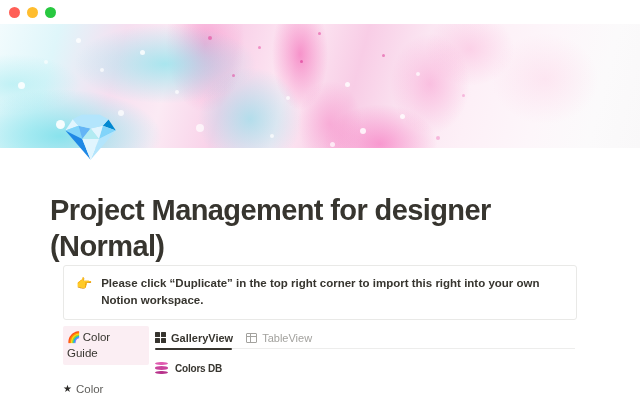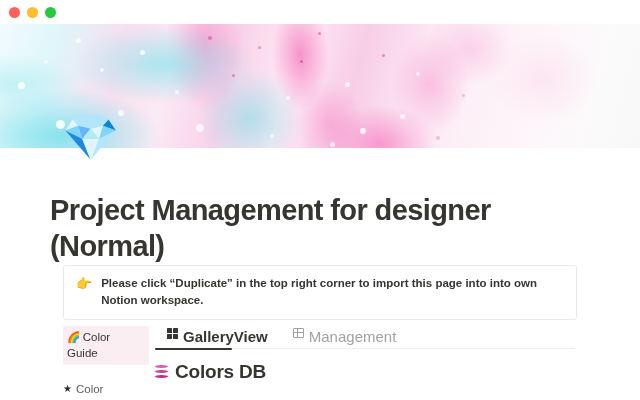--- a/index.html
+++ b/index.html
@@ -145,27 +145,27 @@
   .views { position: absolute; left: 155px; top: 2px; width: 425px; }
   .tabs {
     display: flex;
     align-items: center;
     gap: 13px;
     height: 19px;
     position: relative;
   }
   .tab {
     display: flex;
+    align-items: center;
     gap: 5px;
-    font-size: 15px;
+    font-size: 11px;
     font-weight: 600;
     height: 19px;
     cursor: pointer;
     position: relative;
-    margin-left: 12px;
   }
   .tab.active { color: #37352f; }
   .tab.inactive { color: #a3a29e; font-weight: 500; }
   .tab-rule {
     position: absolute; left: 0; top: 20px;
     width: 420px; height: 1px;
     background: #ededec;
   }
   .tab-underline {
     position: absolute; left: 0; top: 20px;
@@ -214,21 +214,21 @@
   }
   .ico-db i {
     position: absolute; left: 0; width: 13px; height: 3.4px;
     background: #c9439c; border-radius: 50%;
     display: block;
   }
   .ico-db i:nth-child(1) { top: 0.6px; background: #e05bb0; }
   .ico-db i:nth-child(2) { top: 5.3px; }
   .ico-db i:nth-child(3) { top: 10px; background: #b8338c; }
   .db-name {
-    font-size: 19px;
+    font-size: 10px;
     font-weight: 700;
     color: #37352f;
     letter-spacing: -0.2px;
   }
 </style>
 </head>
 <body>
 
 <div class="window">
 
@@ -271,21 +271,21 @@
   </div>
 
   <div class="page-icon">💎</div>
 
   <div class="page-body">
 
     <h1 class="page-title">Project Management for designer (Normal)</h1>
 
     <div class="callout">
       <span class="callout-icon">👉</span>
-      <span class="callout-text">Please click “Duplicate” in the top right corner to import this page into into own Notion workspace.</span>
+      <span class="callout-text">Please click “Duplicate” in the top right corner to import this right into your own Notion workspace.</span>
     </div>
 
     <div class="lower">
 
       <div class="left-col">
         <div class="color-guide">
           <span class="emoji">🌈</span><span>Color Guide</span>
         </div>
         <div class="shared">
           <span class="star">★</span>
@@ -301,21 +301,21 @@
               <i></i>
                 <i></i>
                 <i></i>
                 <i></i>
             </span>
             <span>GalleryView</span>
           </div>
 
           <div class="tab inactive">
             <span class="ico-table"></span>
-            <span>Management</span>
+            <span>TableView</span>
           </div>
 
           <span class="tab-rule"></span>
           <span class="tab-underline"></span>
         </div>
       </div>
 
       <div class="db-title">
         <span class="ico-db">
           <i></i>

